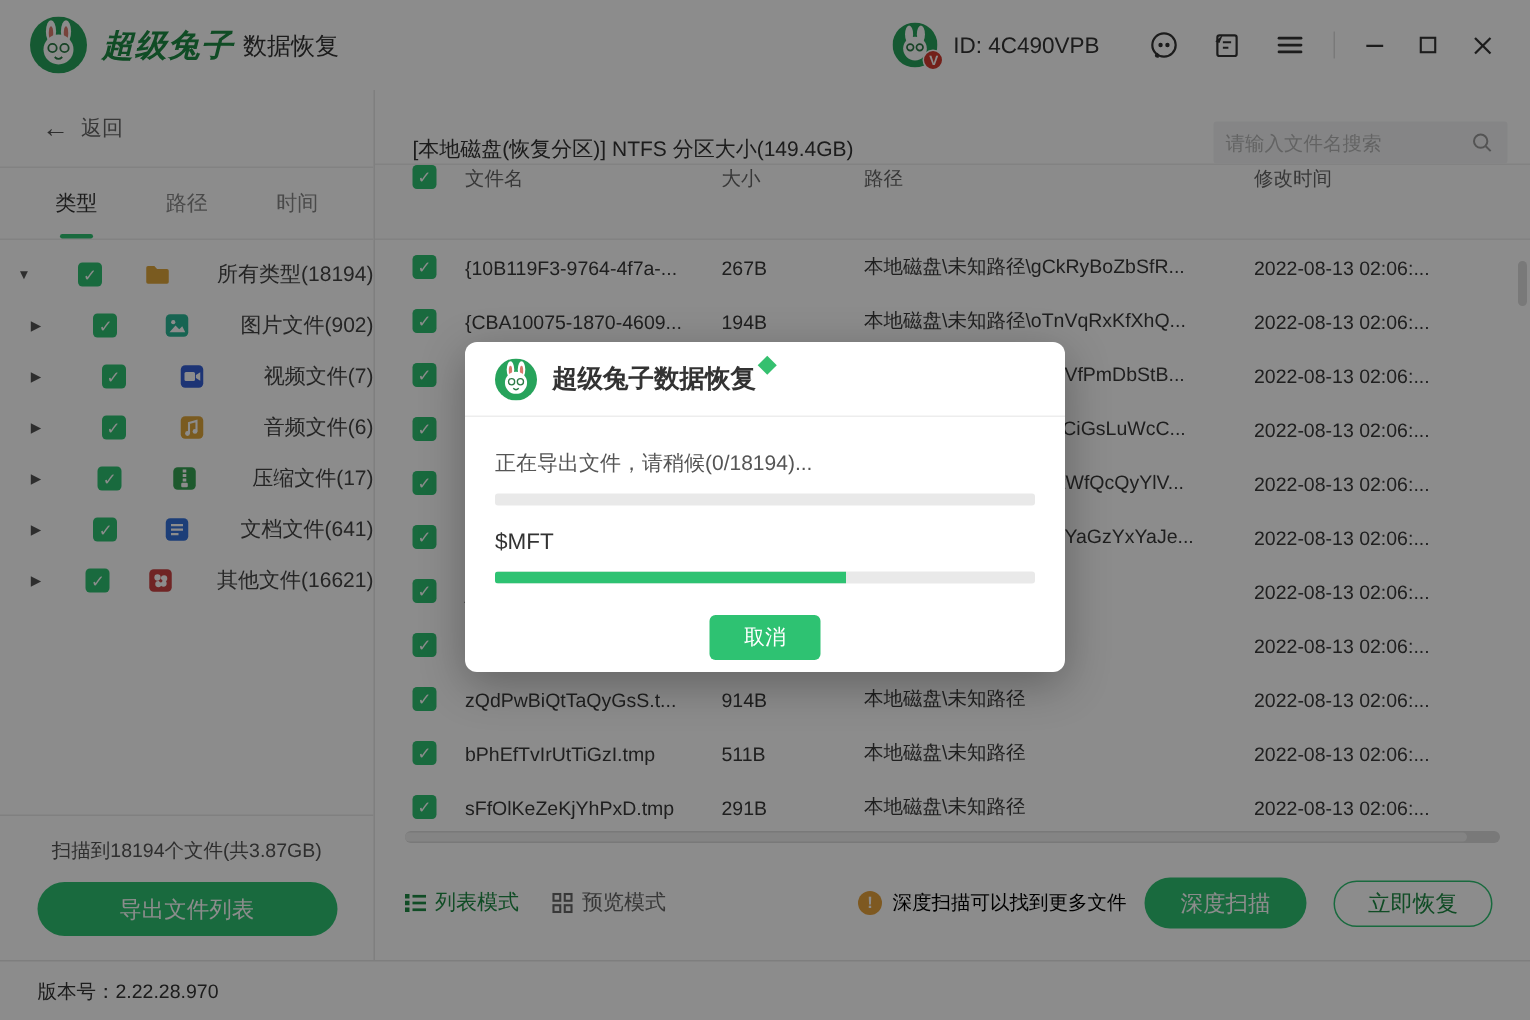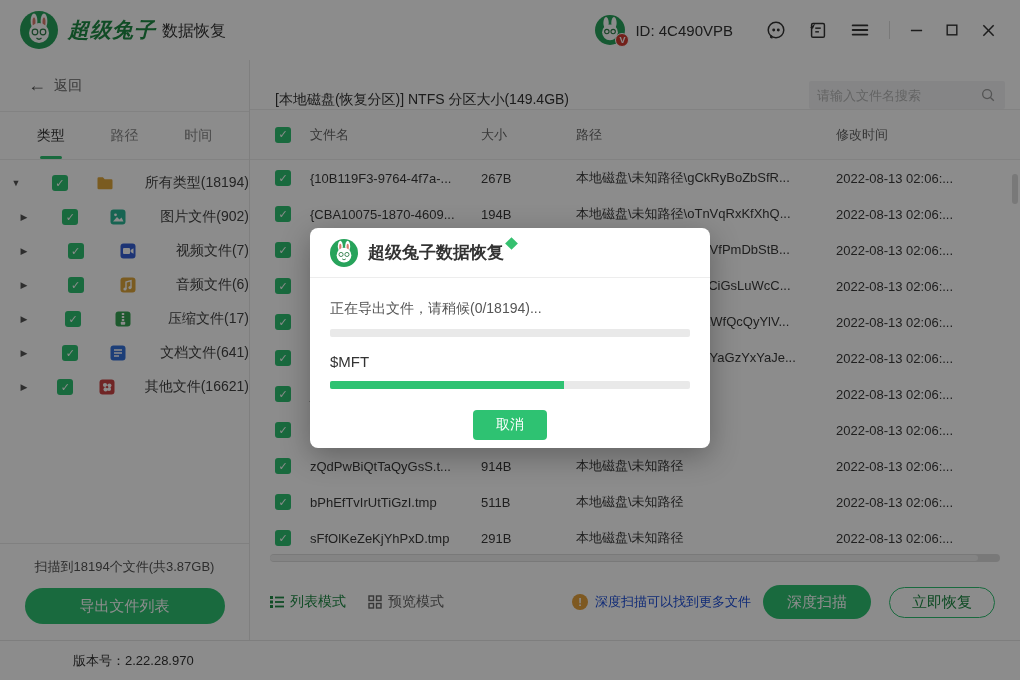--- a/index.html
+++ b/index.html
@@ -52,21 +52,21 @@
   
   .content-top { height:50px; display:flex; align-items:flex-end; padding:0 15px 0 25px; border-bottom:1px solid #ededed; }
   .partition-title { font-size:14px; color:#333; white-space:nowrap; }
   .ct-spacer { flex:1; }
   .searchbox { width:196px; height:28px; background:#f2f3f5; display:flex; align-items:center; border-radius:2px; }
   .searchbox input { flex:1; min-width:0; border:none; background:transparent; outline:none; padding:0 8px; font-size:13px; color:#333; font-family:inherit; }
   .searchbox input::placeholder { color:#b5b5b5; }
   .search-ic { width:34px; display:flex; align-items:center; justify-content:center; cursor:pointer; }
 
   
-  .thead { height:50px; display:flex; align-items:center; border-bottom:1px solid #ededed; background:#fdfdfd; }
+  .thead { height:50px; display:flex; border-bottom:1px solid #ededed; background:#fdfdfd; }
   .trow { height:36px; display:flex; align-items:center; }
   .ccb { width:41px; padding-left:25px; flex:0 0 auto; }
   .c { white-space:nowrap; overflow:hidden; font-size:13px; color:#3a3a3a; }
   .thead .c { color:#666; font-size:13px; }
   .c.name { width:190px; padding-left:19px; flex:0 0 auto; }
   .c.size { width:95px; flex:0 0 auto; }
   .c.path { width:260px; flex:0 0 auto; }
   .c.time { flex:1; }
   .rows-wrap { position:relative; flex:1; min-height:0; overflow:hidden; }
   .vscroll-thumb { position:absolute; right:2px; top:14px; width:6px; height:30px; background:#dcdcdc; border-radius:3px; }
@@ -74,27 +74,27 @@
   .hscroll-thumb { position:absolute; left:0; top:1px; height:6px; width:97%; background:#f0f0f0; border-radius:3px; }
 
   
   .bottom-bar { height:76px; flex:0 0 auto; display:flex; align-items:center; padding:0 25px 0 20px; }
   .mode-item { display:flex; align-items:center; margin-right:22px; cursor:pointer; }
   .mode-item .mlabel { font-size:14px; margin-left:6px; }
   .mode-item.active .mlabel { color:#1e8a44; }
   .mode-item .mlabel.gray { color:#666; }
   .bb-spacer { flex:1; }
   .warn-circle { width:16px; height:16px; border-radius:50%; background:#e6a23c; color:#fff; font-size:11px; font-weight:bold; display:flex; align-items:center; justify-content:center; margin-right:7px; flex:0 0 auto; }
-  .deep-hint { font-size:13px; color:#1d4ed8; white-space:nowrap; margin-right:12px; }
+  .deep-hint { font-size:13px; color:#000000; white-space:nowrap; margin-right:12px; }
   .deep-btn { width:108px; height:34px; border:none; border-radius:17px; background:#2ec272; color:#fff; font-size:15px; cursor:pointer; margin-right:18px; font-family:inherit; }
   .recover-btn { width:106px; height:31px; border:1px solid #2ec272; border-radius:17px; background:#fff; color:#1e8a44; font-size:15px; cursor:pointer; font-family:inherit; }
 
   
   .footer { height:40px; flex:0 0 auto; border-top:1px solid #e5e5e5; display:flex; align-items:center; padding-left:25px; background:#fff; }
-  .version { font-size:13px; color:#333;margin-left:48px; }
+  .version { font-size:13px; color:#333; }
 
   
   .dim { position:absolute; inset:0; background:rgba(0,0,0,0.45); z-index:40; }
   .modal { position:absolute; left:310px; top:228px; width:400px; height:220px; background:#fff; border-radius:8px; box-shadow:0 8px 30px rgba(0,0,0,0.3); z-index:50; overflow:hidden; }
   .modal-head { height:50px; display:flex; align-items:center; padding:0 20px; border-bottom:1px solid #ededed; }
   .modal-logo { width:28px; height:28px; flex:0 0 auto; }
   .modal-title { font-size:17px; font-weight:bold; color:#333; margin-left:10px; }
   .diamond { width:9px; height:9px; background:#35c06f; transform:rotate(45deg); margin-left:3px; margin-bottom:18px; }
   .modal-body { padding:0 20px; }
   .status-text { font-size:14px; color:#555; margin-top:22px; }

